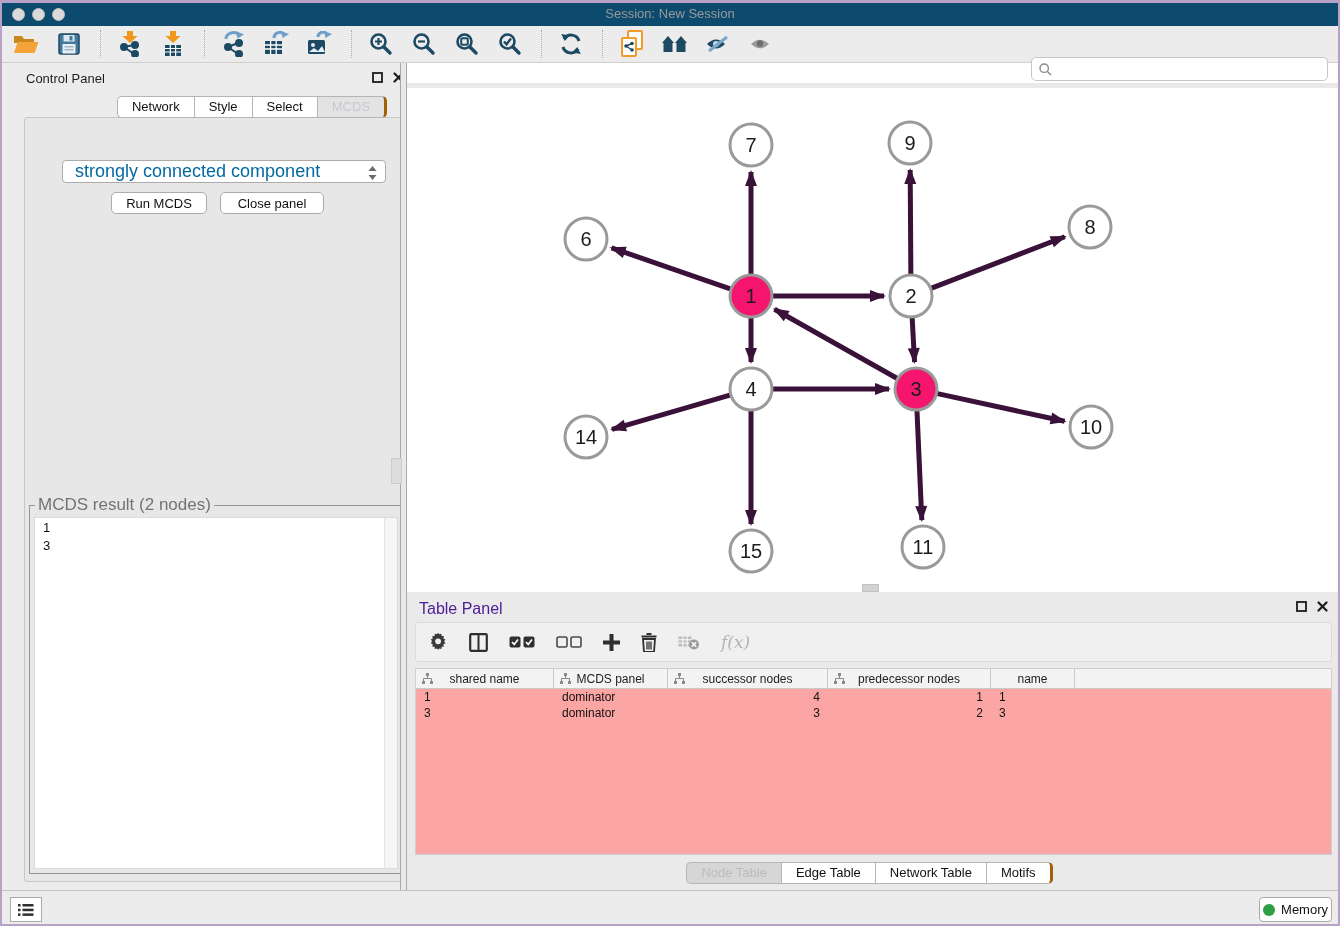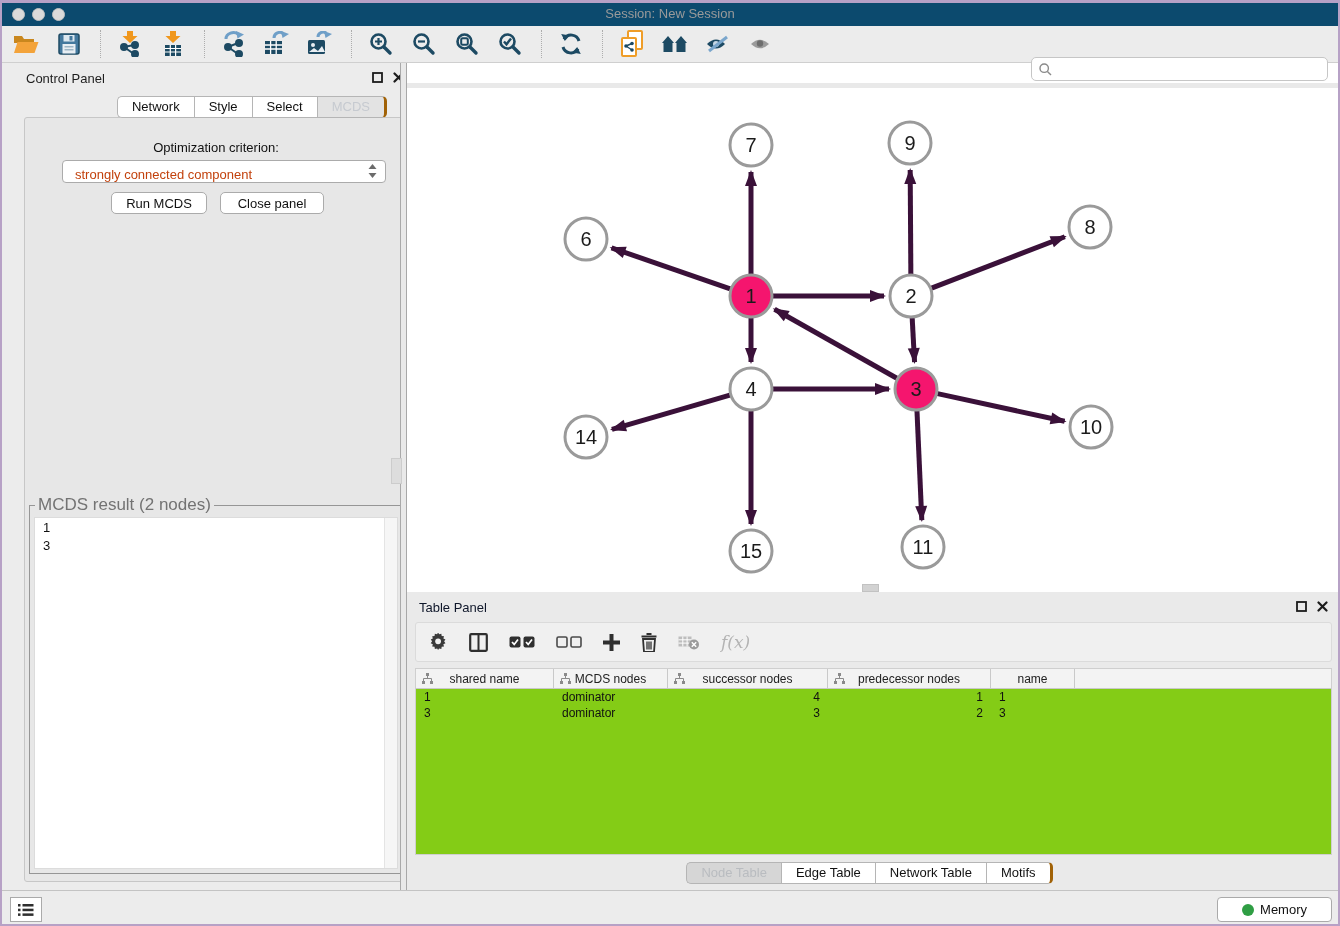--- a/index.html
+++ b/index.html
@@ -22,21 +22,21 @@
   .cpanel{position:absolute;left:16px;top:63px;width:400px;bottom:36px;background:#ececec;}
   .cp-head{position:absolute;top:8px;left:10px;font-size:13px;color:#1e1e1e;}
   .panel-btns{position:absolute;top:9px;right:12px;display:flex;gap:10px;align-items:center;}
   .cp-tabs{position:absolute;top:33px;left:0;width:100%;display:flex;justify-content:center;z-index:2;margin-left:36px;}
   .tab{height:20px;line-height:20px;padding:0 14px;font-size:13px;background:#fff;border:1px solid #b5b5b5;border-right:none;color:#111;cursor:default;}
   .tab:first-child{border-radius:5px 0 0 5px;}
   .tab:last-child{border-radius:0 5px 5px 0;border-right:3px solid #a16207;}
   .tab.active{background:#e3e3e3;color:#c6cad0;}
   .cp-body{position:absolute;left:8px;right:8px;top:54px;bottom:8px;background:#e7e7e7;border:1px solid #c7c7c7;border-radius:3px;}
   .opt-label{position:absolute;top:22px;width:100%;text-align:center;font-size:13px;color:#111;}
-  .combo{position:absolute;top:42px;left:37px;width:310px;height:21px;background:#fff;border:1px solid #ababab;border-radius:4px;display:flex;align-items:flex-end;padding-left:12px;font-size:13px;color:#c2410c;}
+  .combo{position:absolute;top:42px;left:37px;width:310px;height:21px;background:#fff;border:1px solid #ababab;border-radius:4px;display:flex;align-items:center;padding-left:12px;font-size:18px;color:#0369a1;}
   .combo .arrows{position:absolute;right:8px;top:3px;}
   .pbtn{position:absolute;height:22px;background:#fff;border:1px solid #ababab;border-radius:5px;font-size:13px;color:#111;text-align:center;line-height:22px;box-sizing:border-box;}
   .btn-run{top:74px;left:86px;width:96px;}
   .btn-close{top:74px;left:195px;width:104px;}
   fieldset.result{position:absolute;left:4px;right:4px;top:377px;bottom:7px;border:1px solid #969696;margin:0;padding:0;background:#e7e7e7;}
   fieldset.result legend{margin-left:5px;padding:0 3px;font-size:17px;color:#737373;}
   .result-area{position:absolute;left:4px;right:4px;top:2px;bottom:4px;background:#fff;border:1px solid #dcdcdc;font-size:13px;color:#111;}
   .result-area .line{padding:1px 0 0 8px;line-height:17px;}
   .scrolltrack{position:absolute;right:0;top:0;bottom:0;width:12px;background:#f6f6f6;border-left:1px solid #e4e4e4;}
 
@@ -51,38 +51,38 @@
   .net-title .name{text-align:right;line-height:25px;font-size:13px;color:#333;margin-top:20px;}
   .mac{position:absolute;top:6px;width:13px;height:13px;border-radius:50%;box-sizing:border-box;font-size:10px;line-height:12px;text-align:center;font-weight:bold;}
   .mac.red{left:8px;background:#f25a52;border:1px solid #d8433b;color:#7e120c;}
   .mac.yel{left:28px;background:#fcbe2c;border:1px solid #dfa023;color:#8a5d00;}
   .mac.grn{left:48px;background:#39c13f;border:1px solid #2aa431;color:#0c5d11;}
   .net-canvas{position:absolute;left:0;right:0;top:25px;bottom:7px;background:#fff;}
   .net-canvas svg{display:block;}
 
   
   .tpanel{position:absolute;left:406px;top:592px;right:0;bottom:36px;background:#eaeaea;border-left:1px solid #a8a8a8;box-sizing:border-box;}
-  .tp-headtxt{position:absolute;top:8px;left:12px;font-size:13px;color:#0f172a;text-align:center;}
+  .tp-headtxt{position:absolute;top:8px;left:12px;font-size:16px;color:#4c1d95;text-align:center;}
   .tp-btns{position:absolute;top:9px;right:12px;display:flex;gap:10px;align-items:center;}
   .tp-toolbar{position:absolute;left:8px;right:8px;top:30px;height:40px;background:#f0f0f0;border:1px solid #dbdbdb;border-radius:3px;display:flex;align-items:center;padding-left:14px;gap:21px;box-sizing:border-box;}
   .fx{font-family:"DejaVu Serif",serif;font-style:italic;font-size:17px;color:#b3b3b3;}
-  .tp-table{position:absolute;left:8px;right:8px;top:76px;bottom:35px;background:#84cc16;border:1px solid #cfcfcf;box-sizing:border-box;overflow:hidden;}
+  .tp-table{position:absolute;left:8px;right:8px;top:76px;bottom:35px;background:#fca5a5;border:1px solid #cfcfcf;box-sizing:border-box;overflow:hidden;}
   .thead{display:flex;height:19px;background:#f3f3f3;border-bottom:1px solid #c9c9c9;font-size:12px;color:#222;}
   .th{position:relative;border-right:1px solid #c9c9c9;display:flex;align-items:center;justify-content:center;box-sizing:border-box;}
   .th .tree{position:absolute;left:6px;top:4px;}
   .trow{display:flex;height:16px;font-size:12px;color:#111;}
   .td{box-sizing:border-box;padding:0 8px;line-height:16px;white-space:nowrap;overflow:hidden;}
   .tp-tabs{position:absolute;bottom:6px;left:0;right:8px;display:flex;justify-content:center;}
   .tp-tabs .tab{font-weight:normal;}
   .tp-tabs .tab.active{background:#d6d6d6;color:#b9bcc0;}
 
   
   .statusbar{position:absolute;left:0;bottom:0;width:100%;height:36px;background:#ececec;border-top:1px solid #c3c3c3;box-sizing:border-box;}
   .sb-left{position:absolute;left:10px;top:6px;width:30px;height:23px;background:#fff;border:1px solid #aaa;display:flex;align-items:center;justify-content:center;}
-  .sb-mem{position:absolute;right:8px;top:6px;height:23px;background:#fff;border:1px solid #aaa;border-radius:4px;display:flex;align-items:center;gap:6px;padding:0 24px;font-size:13px;color:#111;justify-content:space-between;}
+  .sb-mem{position:absolute;right:8px;top:6px;height:23px;background:#fff;border:1px solid #aaa;border-radius:4px;display:flex;align-items:center;gap:6px;padding:0 3px;font-size:13px;color:#111;justify-content:space-between;}
   .dot{width:12px;height:12px;border-radius:50%;background:#2f9e44;}
 </style>
 </head>
 <body>
 
 <div id="stage">
   <div class="frame"></div>
 
   <div class="titlebar">
     <span class="tl" style="left:12px"></span>
@@ -248,21 +248,20 @@
           <path d="M1.5 1.5 L9.5 9.5 M9.5 1.5 L1.5 9.5" stroke="#1b1b1b" stroke-width="2.2" stroke-linecap="round"></path>
         </svg>
     </div>
     <div class="cp-tabs">
       <span class="tab">Network</span>
       <span class="tab">Style</span>
       <span class="tab">Select</span>
       <span class="tab active">MCDS</span>
     </div>
     <div class="cp-body">
-      <div class="opt-label">Optimization criterion:</div>
       <div class="combo">
         <span>strongly connected component</span>
         <span class="arrows">
           <svg width="9" height="14" viewBox="0 0 9 14">
               <path d="M4.5 0 L8.5 5 H0.5z" fill="#6b6b6b"></path>
               <path d="M4.5 14 L8.5 9 H0.5z" fill="#6b6b6b"></path>
             </svg>
         </span>
       </div>
       <div class="pbtn btn-run">Run MCDS</div>
@@ -398,21 +397,21 @@
             </svg>
           <span>shared name</span>
         </div>
         <div class="th" style="width:114px">
           <svg class="tree" width="11" height="11" viewBox="0 0 11 11">
               <rect x="4" y="0" width="3" height="3" fill="#8a8a8a"></rect>
               <rect x="0" y="8" width="3" height="3" fill="#8a8a8a"></rect>
               <rect x="8" y="8" width="3" height="3" fill="#8a8a8a"></rect>
               <path d="M5.5 3 V5.5 M1.5 8 V5.5 H9.5 V8" stroke="#8a8a8a" fill="none"></path>
             </svg>
-          <span>MCDS nodes</span>
+          <span>MCDS panel</span>
         </div>
         <div class="th" style="width:160px">
           <svg class="tree" width="11" height="11" viewBox="0 0 11 11">
               <rect x="4" y="0" width="3" height="3" fill="#8a8a8a"></rect>
               <rect x="0" y="8" width="3" height="3" fill="#8a8a8a"></rect>
               <rect x="8" y="8" width="3" height="3" fill="#8a8a8a"></rect>
               <path d="M5.5 3 V5.5 M1.5 8 V5.5 H9.5 V8" stroke="#8a8a8a" fill="none"></path>
             </svg>
           <span>successor nodes</span>
         </div>

